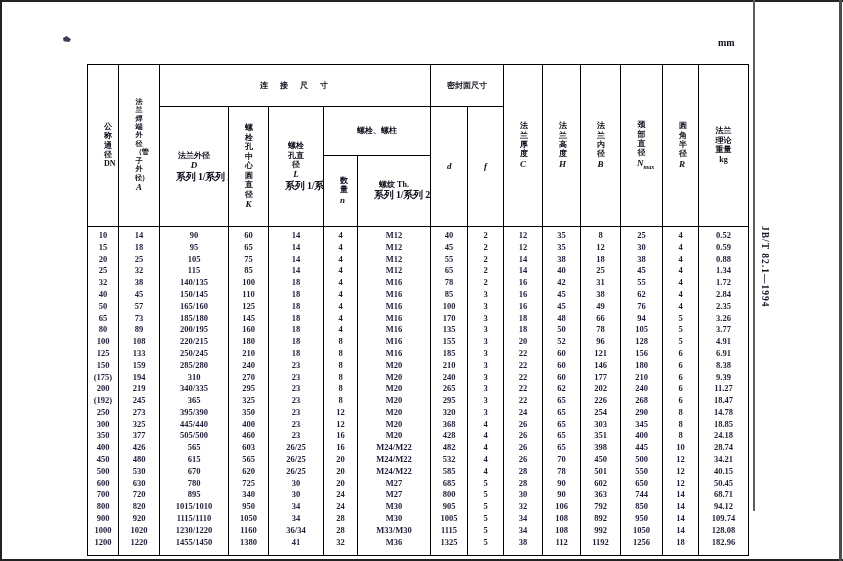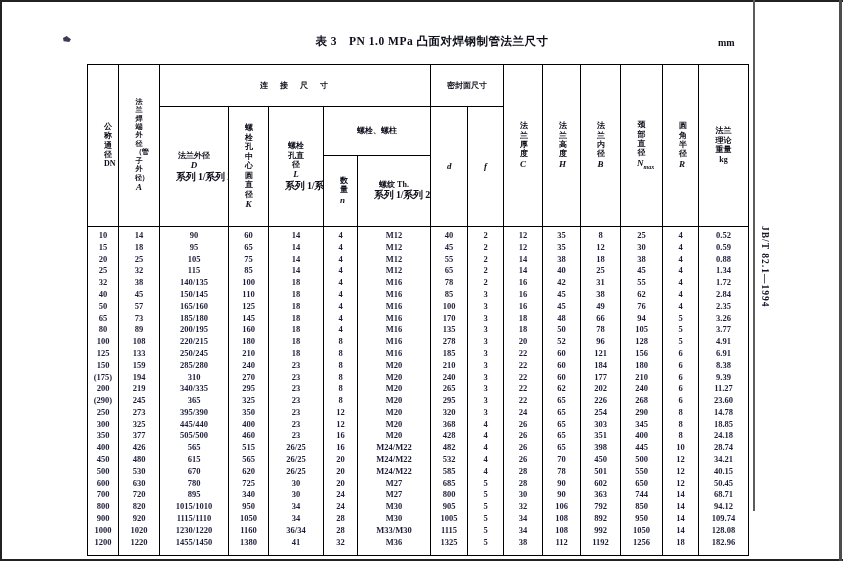--- a/index.html
+++ b/index.html
@@ -68,21 +68,20 @@
 <div class="page">
 
   <div class="edge edge-top"></div>
   <div class="edge edge-bottom"></div>
   <div class="edge edge-left"></div>
   <div class="edge edge-right"></div>
   <div class="margin-divider"></div>
 
   <div class="page-mark"></div>
 
-  <div class="doc-title">表 3　PN 1.0 MPa 凸面对焊钢制管法兰尺寸</div>
   <div class="unit-label">mm</div>
   <div class="side-label">JB/T 82.1—1994</div>
 
   <table class="flange">
     <colgroup>
       <col style="width:31px">
         <col style="width:41px">
         <col style="width:69px">
       <col style="width:40px">
         <col style="width:55px">
@@ -347,21 +346,21 @@
           <td>3.77</td>
         </tr>
         <tr class="data">
           <td>100</td>
           <td>108</td>
           <td>220/215</td>
           <td>180</td>
           <td>18</td>
           <td>8</td>
           <td>M16</td>
-          <td>278</td>
+          <td>155</td>
           <td>3</td>
           <td>20</td>
           <td>52</td>
           <td>96</td>
           <td>128</td>
           <td>5</td>
           <td>4.91</td>
         </tr>
         <tr class="data">
           <td>125</td>
@@ -385,21 +384,21 @@
           <td>159</td>
           <td>285/280</td>
           <td>240</td>
           <td>23</td>
           <td>8</td>
           <td>M20</td>
           <td>210</td>
           <td>3</td>
           <td>22</td>
           <td>60</td>
-          <td>184</td>
+          <td>146</td>
           <td>180</td>
           <td>6</td>
           <td>8.38</td>
         </tr>
         <tr class="data">
           <td>(175)</td>
           <td>194</td>
           <td>310</td>
           <td>270</td>
           <td>23</td>
@@ -425,35 +424,35 @@
           <td>265</td>
           <td>3</td>
           <td>22</td>
           <td>62</td>
           <td>202</td>
           <td>240</td>
           <td>6</td>
           <td>11.27</td>
         </tr>
         <tr class="data">
-          <td>(290)</td>
+          <td>(192)</td>
           <td>245</td>
           <td>365</td>
           <td>325</td>
           <td>23</td>
           <td>8</td>
           <td>M20</td>
           <td>295</td>
           <td>3</td>
           <td>22</td>
           <td>65</td>
           <td>226</td>
           <td>268</td>
           <td>6</td>
-          <td>23.60</td>
+          <td>18.47</td>
         </tr>
         <tr class="data">
           <td>250</td>
           <td>273</td>
           <td>395/390</td>
           <td>350</td>
           <td>23</td>
           <td>12</td>
           <td>M20</td>
           <td>320</td>
@@ -496,21 +495,21 @@
           <td>65</td>
           <td>351</td>
           <td>400</td>
           <td>8</td>
           <td>24.18</td>
         </tr>
         <tr class="data">
           <td>400</td>
           <td>426</td>
           <td>565</td>
-          <td>515</td>
+          <td>603</td>
           <td>26/25</td>
           <td>16</td>
           <td>M24/M22</td>
           <td>482</td>
           <td>4</td>
           <td>26</td>
           <td>65</td>
           <td>398</td>
           <td>445</td>
           <td>10</td>

